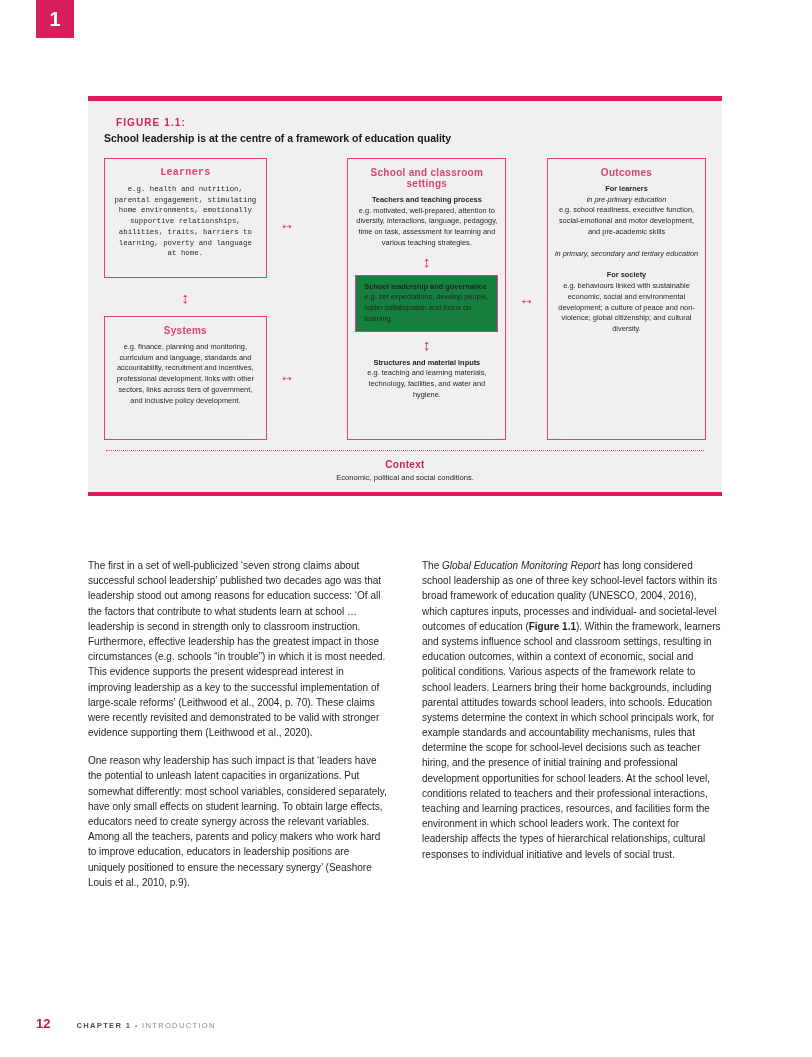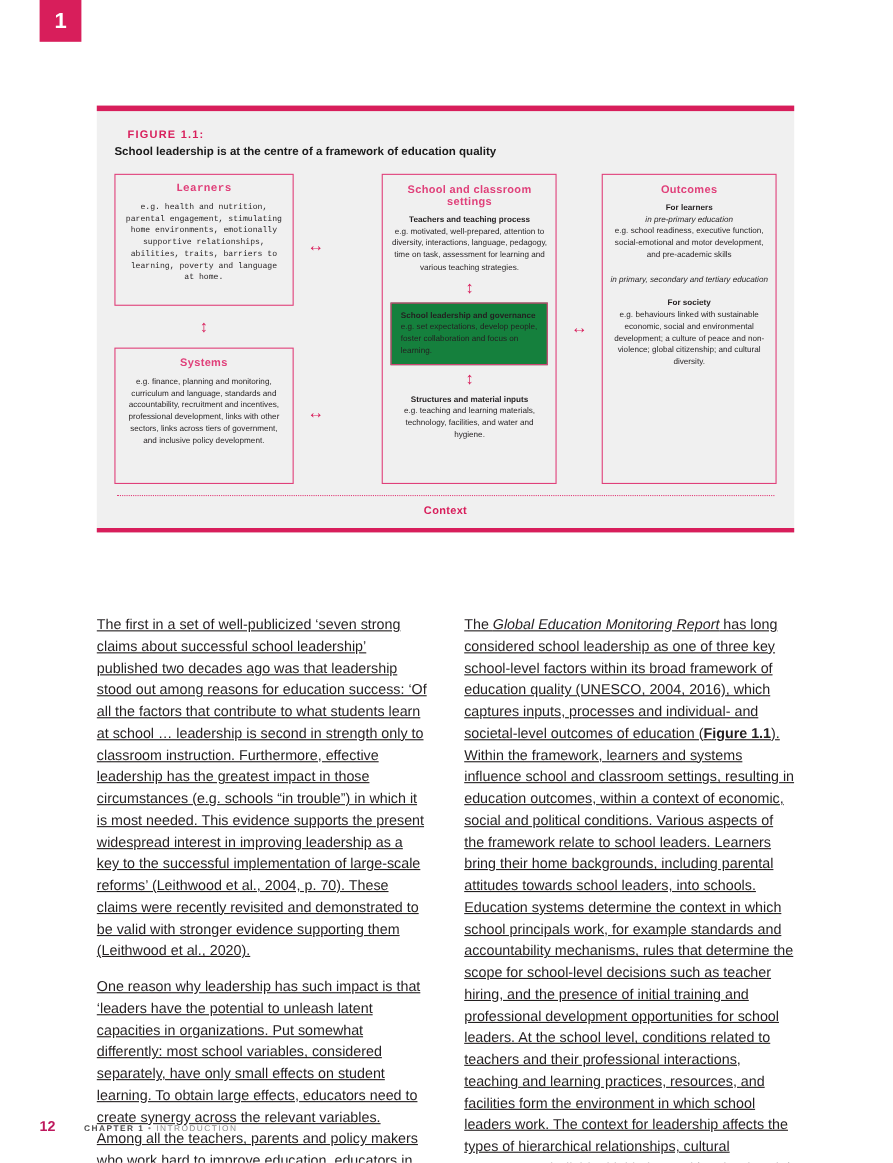--- a/index.html
+++ b/index.html
@@ -163,25 +163,24 @@
   .body-cols {
     position: absolute;
     left: 88px;
     top: 558px;
     width: 634px;
     display: flex;
     justify-content: space-between;
   }
   .body-col { width: 300px; }
   .body-col p {
-    font-size: 13px;
+    font-size: 10px;
     line-height: 1.52;
     margin: 0 0 13px 0;
     color: #231f20;
-    text-decoration: underline;
   }
   .body-col p:last-child { margin-bottom: 0; }
 
   
   .footer {
     position: absolute;
     left: 36px;
     bottom: 26px;
     display: flex;
     align-items: baseline;
@@ -273,20 +272,21 @@
         <div class="gap-block"></div>
         <div class="sub-heading">For society</div>
         <div class="box-text">e.g. behaviours linked with sustainable economic, social and environmental development; a culture of peace and non-violence; global citizenship; and cultural diversity.</div>
       </div>
     </div>
 
   </div>
 
   <div class="dotted-rule"></div>
   <div class="context-title">Context</div>
+  <div class="context-sub">Economic, political and social conditions.</div>
 
 </div>
 
 <div class="body-cols">
   <div class="body-col">
     <p>The first in a set of well-publicized ‘seven strong claims about successful school leadership’ published two decades ago was that leadership stood out among reasons for education success: ‘Of all the factors that contribute to what students learn at school … leadership is second in strength only to classroom instruction. Furthermore, effective leadership has the greatest impact in those circumstances (e.g. schools “in trouble”) in which it is most needed. This evidence supports the present widespread interest in improving leadership as a key to the successful implementation of large-scale reforms’ (Leithwood et al., 2004, p. 70). These claims were recently revisited and demonstrated to be valid with stronger evidence supporting them (Leithwood et al., 2020).</p>
     <p>One reason why leadership has such impact is that ‘leaders have the potential to unleash latent capacities in organizations. Put somewhat differently: most school variables, considered separately, have only small effects on student learning. To obtain large effects, educators need to create synergy across the relevant variables. Among all the teachers, parents and policy makers who work hard to improve education, educators in leadership positions are uniquely positioned to ensure the necessary synergy’ (Seashore Louis et al., 2010, p.9).</p>
   </div>
   <div class="body-col">
     <p><span>The </span><i>Global Education Monitoring Report</i><span> has long considered school leadership as one of three key school-level factors within its broad framework of education quality (UNESCO, 2004, 2016), which captures inputs, processes and individual- and societal-level outcomes of education (</span><b>Figure 1.1</b><span>). Within the framework, learners and systems influence school and classroom settings, resulting in education outcomes, within a context of economic, social and political conditions. Various aspects of the framework relate to school leaders. Learners bring their home backgrounds, including parental attitudes towards school leaders, into schools. Education systems determine the context in which school principals work, for example standards and accountability mechanisms, rules that determine the scope for school-level decisions such as teacher hiring, and the presence of initial training and professional development opportunities for school leaders. At the school level, conditions related to teachers and their professional interactions, teaching and learning practices, resources, and facilities form the environment in which school leaders work. The context for leadership affects the types of hierarchical relationships, cultural responses to individual initiative and levels of social trust.</span></p>

